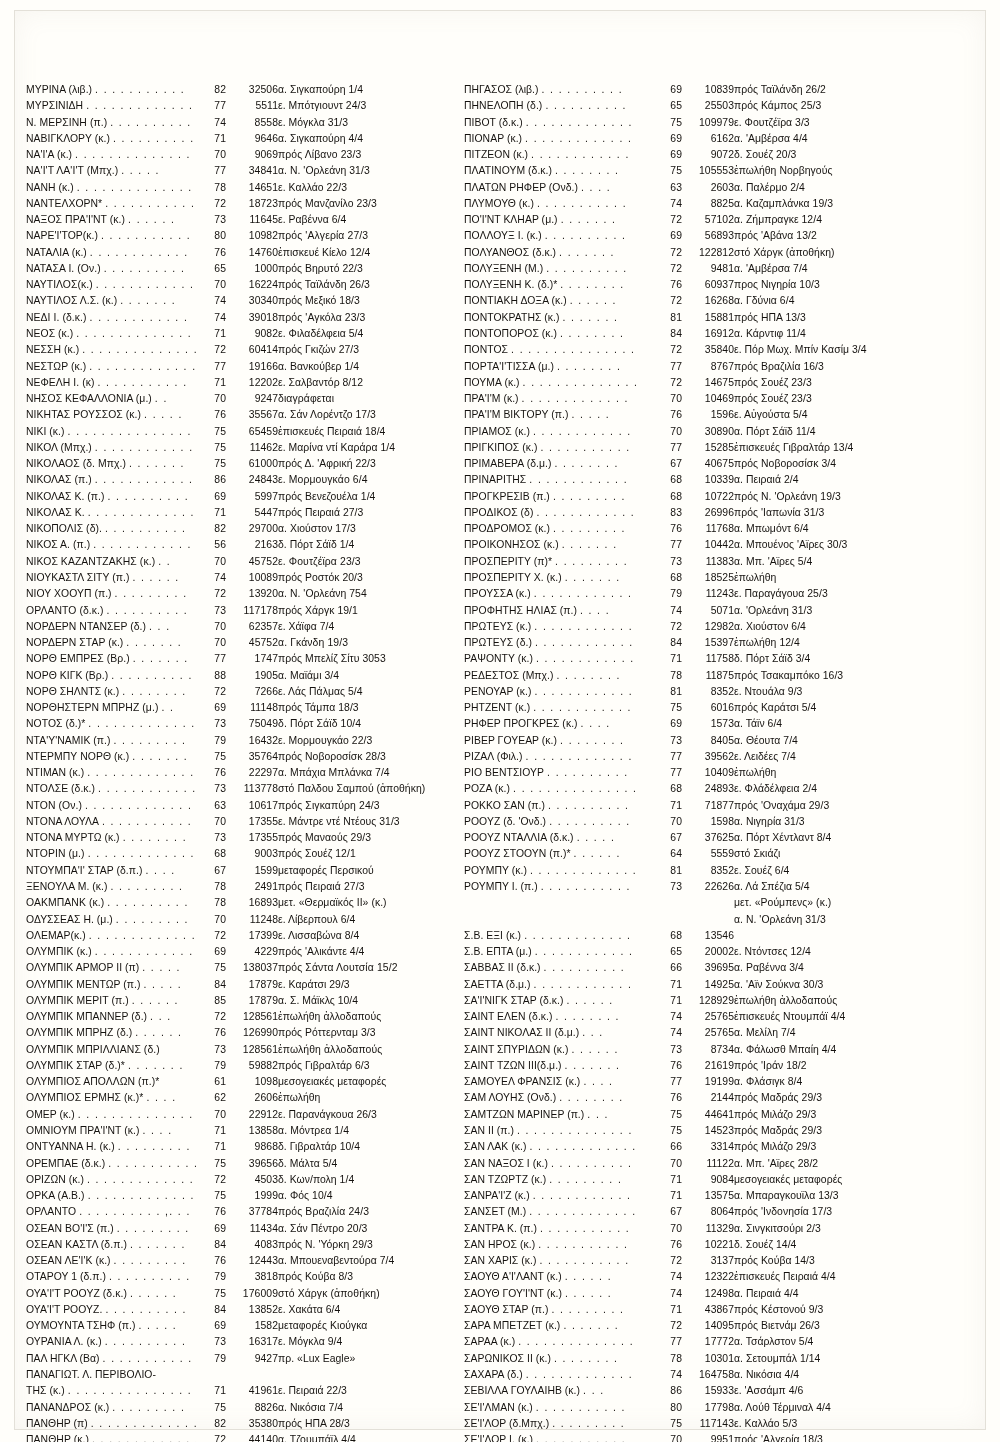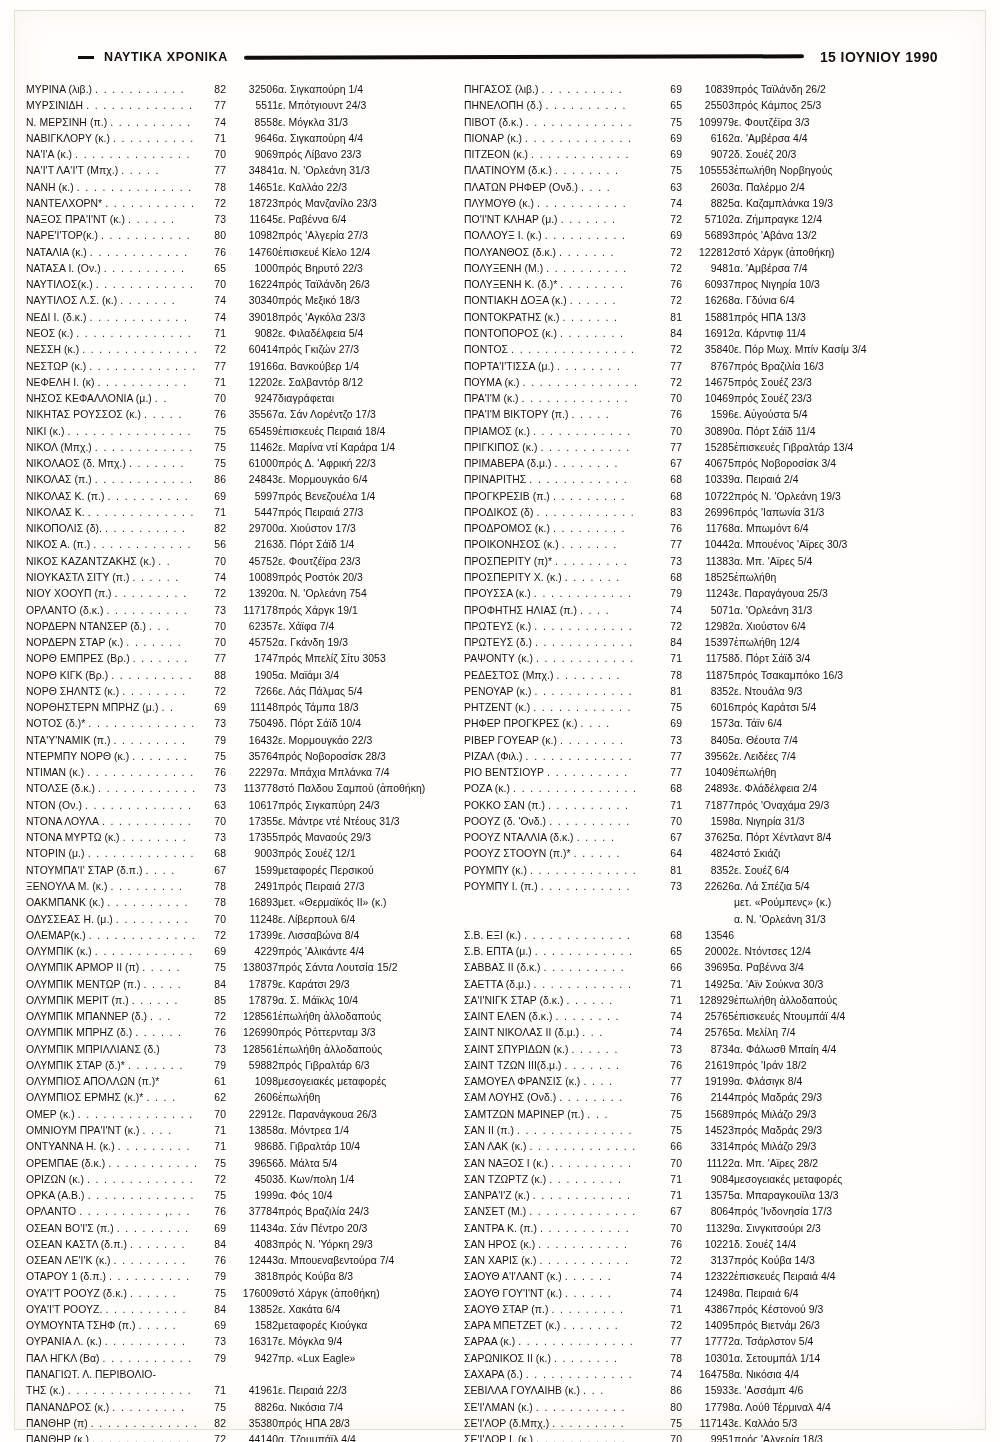--- a/index.html
+++ b/index.html
@@ -100,26 +100,20 @@
   
   .col-names .reg-row:nth-child(3n)   { letter-spacing:.08px; }
   .col-notes .note-row:nth-child(5n)  { letter-spacing:.12px; }
 </style>
 </head>
 <body>
 
 <div class="page">
   <div class="scan-frame"></div>
 
-  <div class="masthead">
-    <div class="mast-dash"></div>
-    <div class="mast-title">ΝΑΥΤΙΚΑ ΧΡΟΝΙΚΑ</div>
-    <div class="mast-rule"></div>
-    <div class="mast-date">15 ΙΟΥΝΙΟΥ 1990</div>
-  </div>
 
   <div class="columns">
     <div class="col col-names" id="col1">
         <div class="reg-row">
           <div class="reg-name"><span class="nm">ΜΥΡΙΝΑ (λιβ.)</span><span class="dots">. . . . . . . . . . .</span></div>
           <div class="reg-year">82</div>
           <div class="reg-tons">32506</div>
         </div>
         <div class="reg-row">
           <div class="reg-name"><span class="nm">ΜΥΡΣΙΝΙΔΗ</span><span class="dots">. . . . . . . . . . . . . .</span></div>
@@ -855,21 +849,21 @@
           <div class="reg-tons">1598</div>
         </div>
         <div class="reg-row">
           <div class="reg-name"><span class="nm">ΡΟΟΥΖ ΝΤΑΛΛΙΑ (δ.κ.)</span><span class="dots">. . . . .</span></div>
           <div class="reg-year">67</div>
           <div class="reg-tons">37625</div>
         </div>
         <div class="reg-row">
           <div class="reg-name"><span class="nm">ΡΟΟΥΖ ΣΤΟΟΥΝ (π.)*</span><span class="dots">. . . . . .</span></div>
           <div class="reg-year">64</div>
-          <div class="reg-tons">4824</div>
+          <div class="reg-tons">5559</div>
         </div>
         <div class="reg-row">
           <div class="reg-name"><span class="nm">ΡΟΥΜΠΥ (κ.)</span><span class="dots">. . . . . . . . . . . . .</span></div>
           <div class="reg-year">81</div>
           <div class="reg-tons">8352</div>
         </div>
         <div class="reg-row">
           <div class="reg-name"><span class="nm">ΡΟΥΜΠΥ Ι. (π.)</span><span class="dots">. . . . . . . . . . .</span></div>
           <div class="reg-year">73</div>
           <div class="reg-tons">22626</div>
@@ -935,21 +929,21 @@
           <div class="reg-tons">19199</div>
         </div>
         <div class="reg-row">
           <div class="reg-name"><span class="nm">ΣΑΜ ΛΟΥΗΣ (Ονδ.)</span><span class="dots">. . . . . . . .</span></div>
           <div class="reg-year">76</div>
           <div class="reg-tons">2144</div>
         </div>
         <div class="reg-row">
           <div class="reg-name"><span class="nm">ΣΑΜΤΖΩΝ ΜΑΡΙΝΕΡ (π.)</span><span class="dots">. . .</span></div>
           <div class="reg-year">75</div>
-          <div class="reg-tons">15689</div>
+          <div class="reg-tons">44641</div>
         </div>
         <div class="reg-row">
           <div class="reg-name"><span class="nm">ΣΑΝ II (π.)</span><span class="dots">. . . . . . . . . . . . . .</span></div>
           <div class="reg-year">75</div>
           <div class="reg-tons">14523</div>
         </div>
         <div class="reg-row">
           <div class="reg-name"><span class="nm">ΣΑΝ ΛΑΚ (κ.)</span><span class="dots">. . . . . . . . . . . . .</span></div>
           <div class="reg-year">66</div>
           <div class="reg-tons">3314</div>
@@ -1113,21 +1107,21 @@
         <div class="note-row">πρός Μαδράς 29/3</div>
         <div class="note-row">πρός Μιλάζο 29/3</div>
         <div class="note-row">α. Μπ. 'Αϊρες 28/2</div>
         <div class="note-row">μεσογειακές μεταφορές</div>
         <div class="note-row">α. Μπαραγκουϊλα 13/3</div>
         <div class="note-row">πρός 'Ινδονησία 17/3</div>
         <div class="note-row">α. Σινγκιτσούρι 2/3</div>
         <div class="note-row">δ. Σουέζ 14/4</div>
         <div class="note-row">πρός Κούβα 14/3</div>
         <div class="note-row">ἐπισκευές Πειραιά 4/4</div>
-        <div class="note-row">α. Πειραιά 6/4</div>
+        <div class="note-row">α. Πειραιά 4/4</div>
         <div class="note-row">πρός Κέστονού 9/3</div>
         <div class="note-row">πρός Βιετνάμ 26/3</div>
         <div class="note-row">α. Τσάρλστον 5/4</div>
         <div class="note-row">α. Σετουμπάλ 1/14</div>
         <div class="note-row">α. Νικόσια 4/4</div>
         <div class="note-row">ε. 'Ασσάμπ 4/6</div>
         <div class="note-row">α. Λούθ Τέρμιναλ 4/4</div>
         <div class="note-row">ε. Καλλάο 5/3</div>
         <div class="note-row">πρός 'Αλγερία 18/3</div>
       </div>

